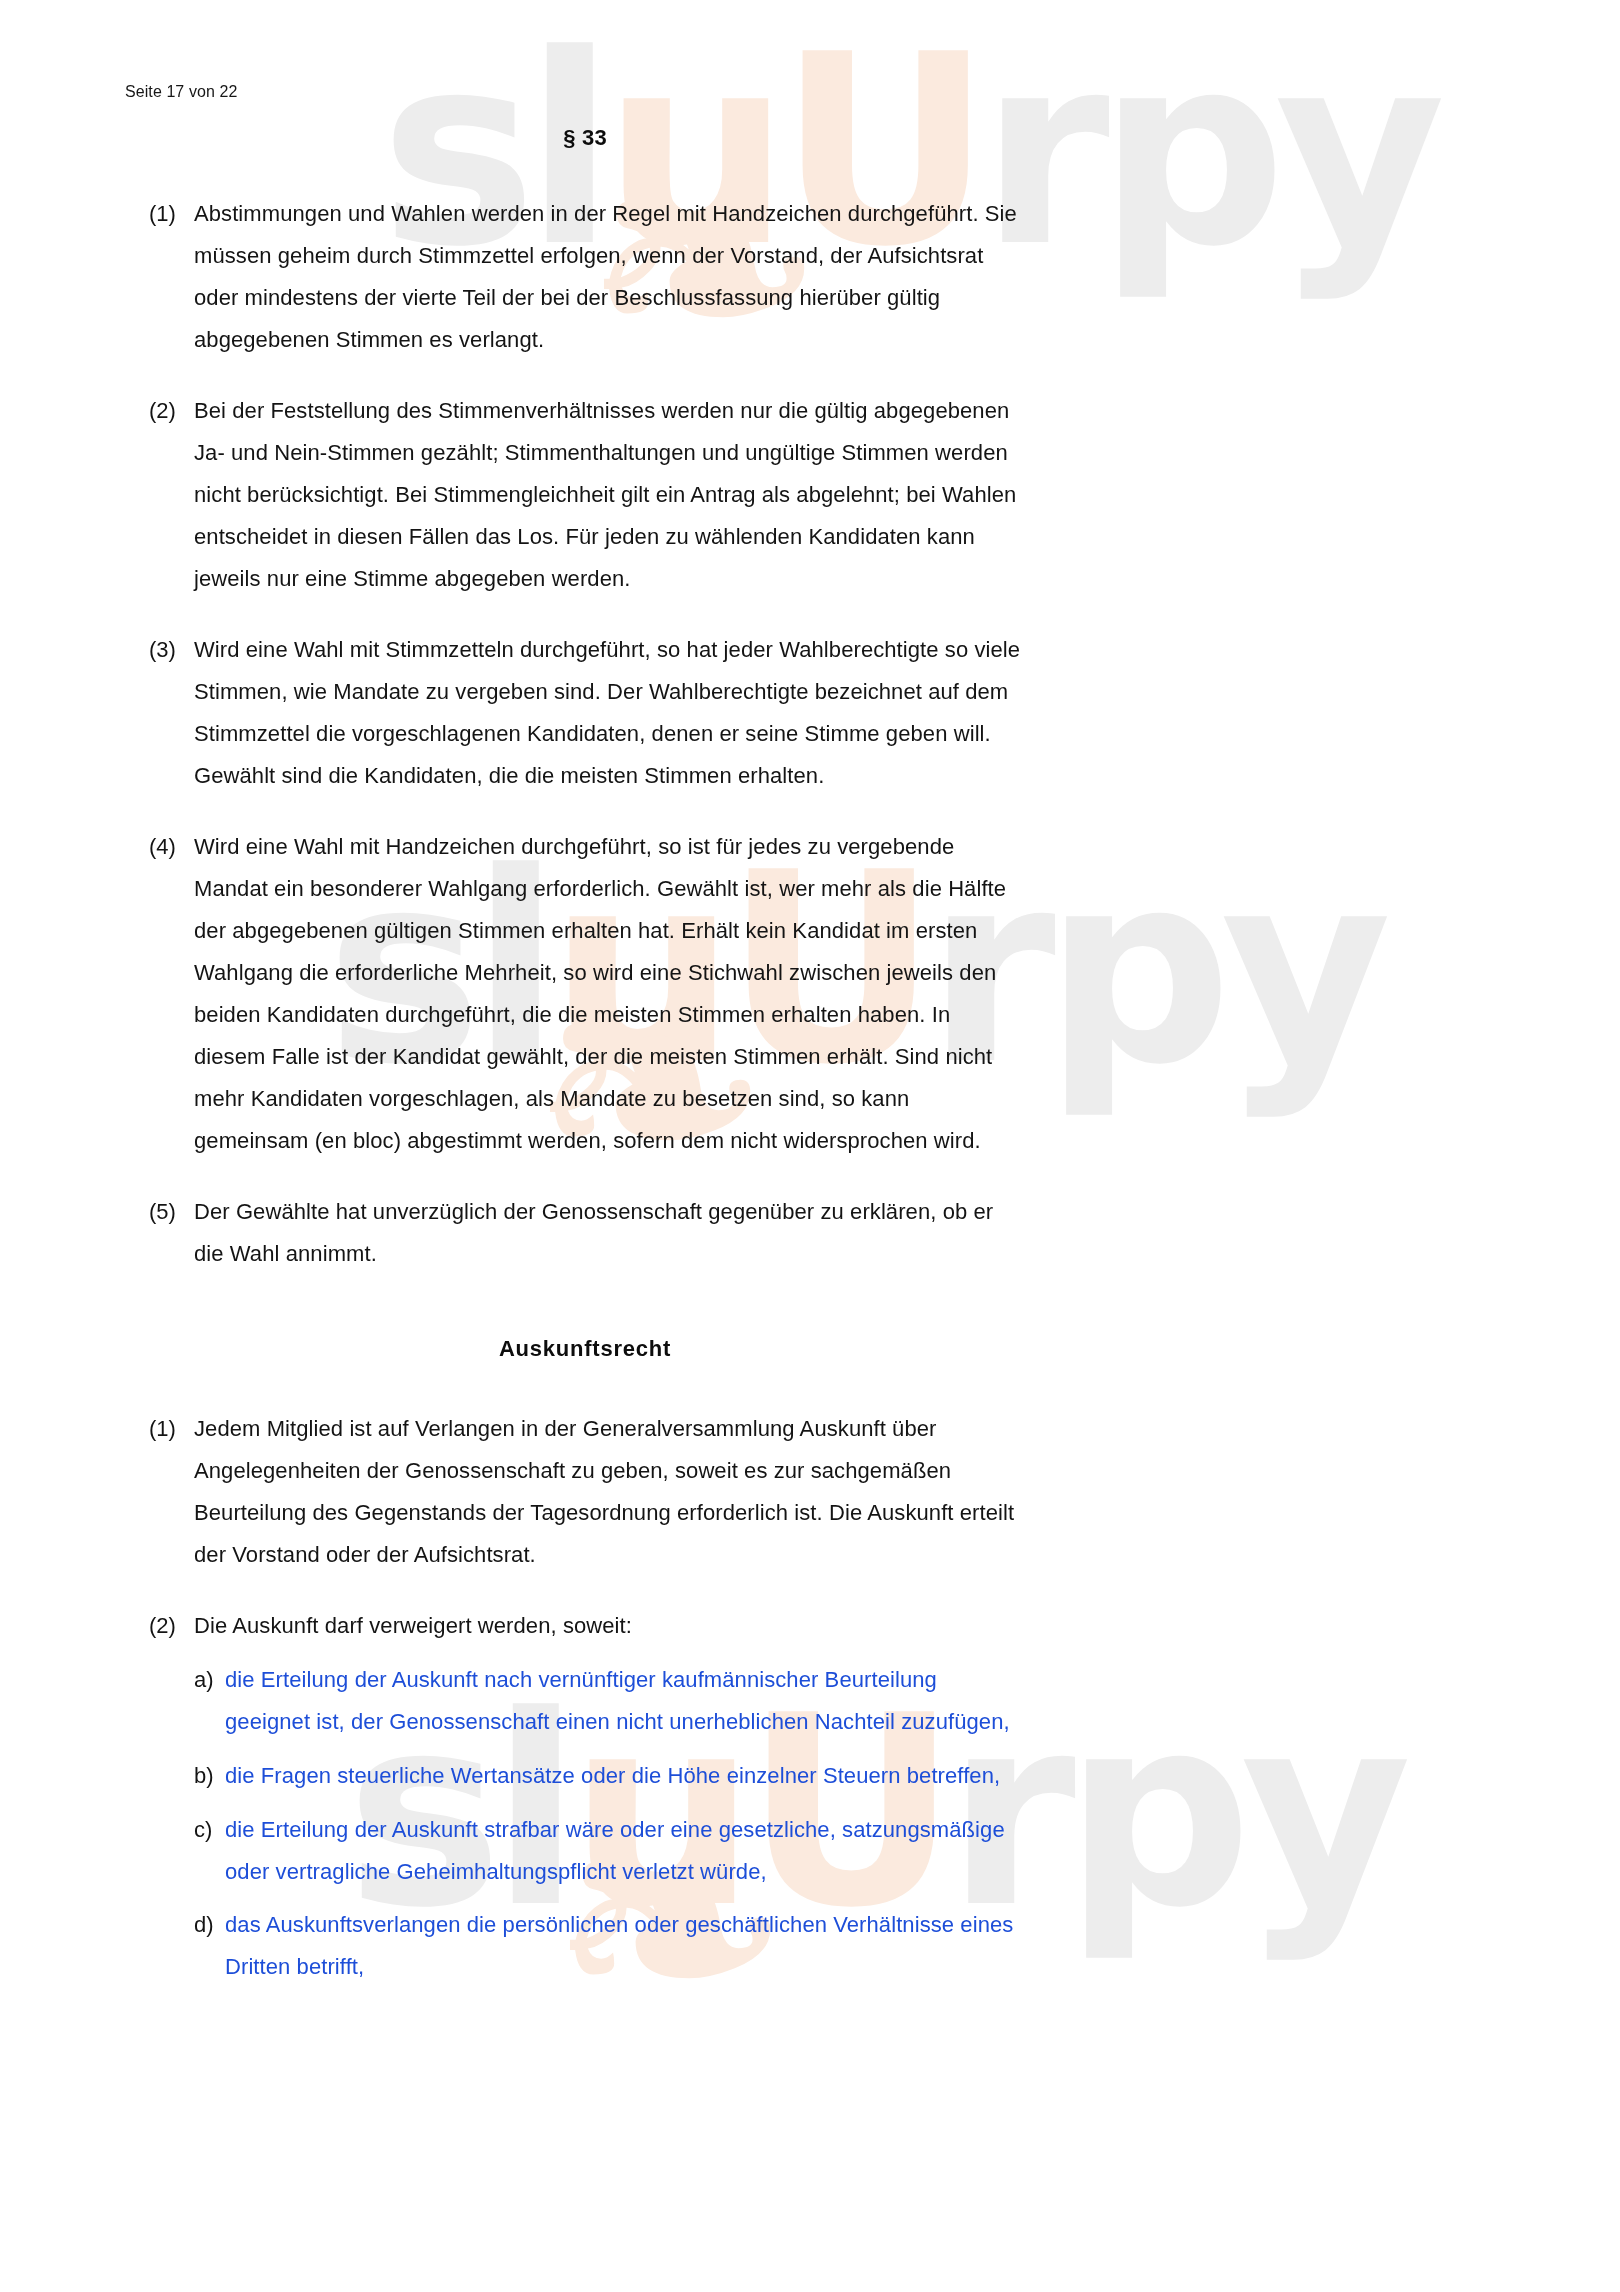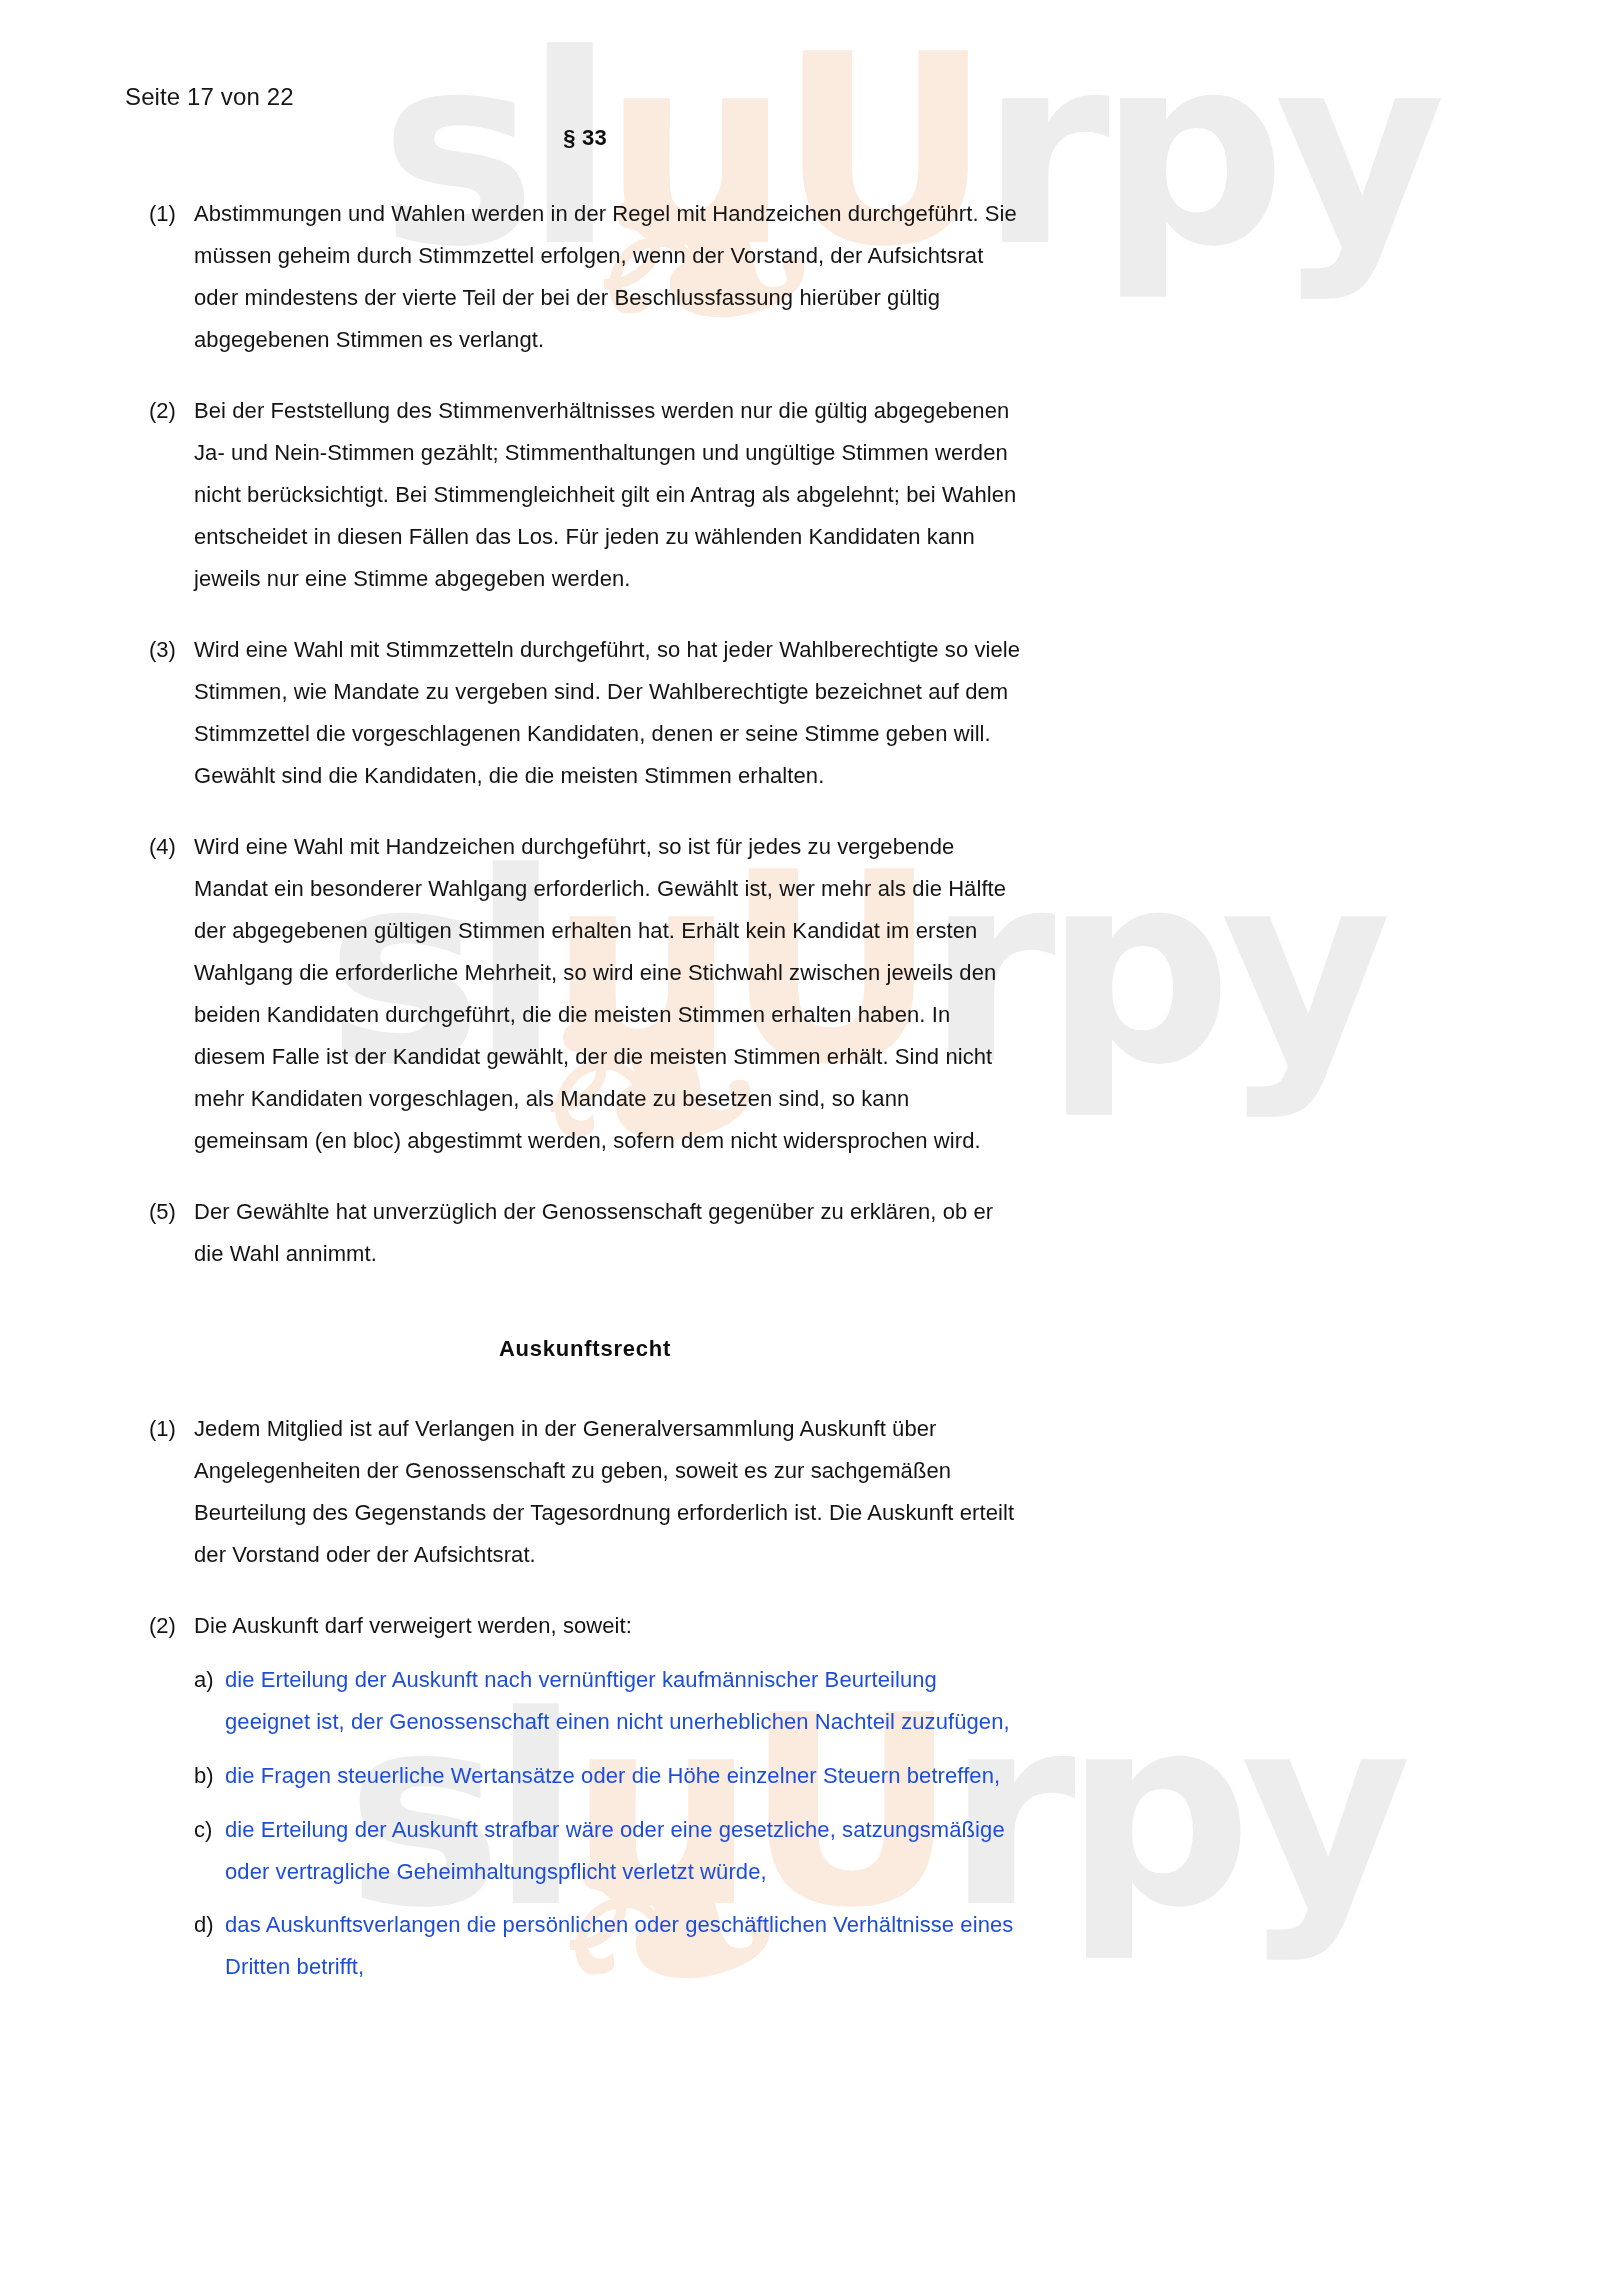--- a/index.html
+++ b/index.html
@@ -61,21 +61,21 @@
   
   .content {
     position: relative;
     z-index: 2;
   }
 
   .page-number {
     position: absolute;
     top: 83px;
     left: 125px;
-    font-size: 24px;
+    font-size: 16px;
     letter-spacing: 0.005em;
     color: #171717;
   }
 
   .doc-body {
     position: absolute;
     top: 125px;
     left: 125px;
     width: 872px;
     margin-left: 24px;

